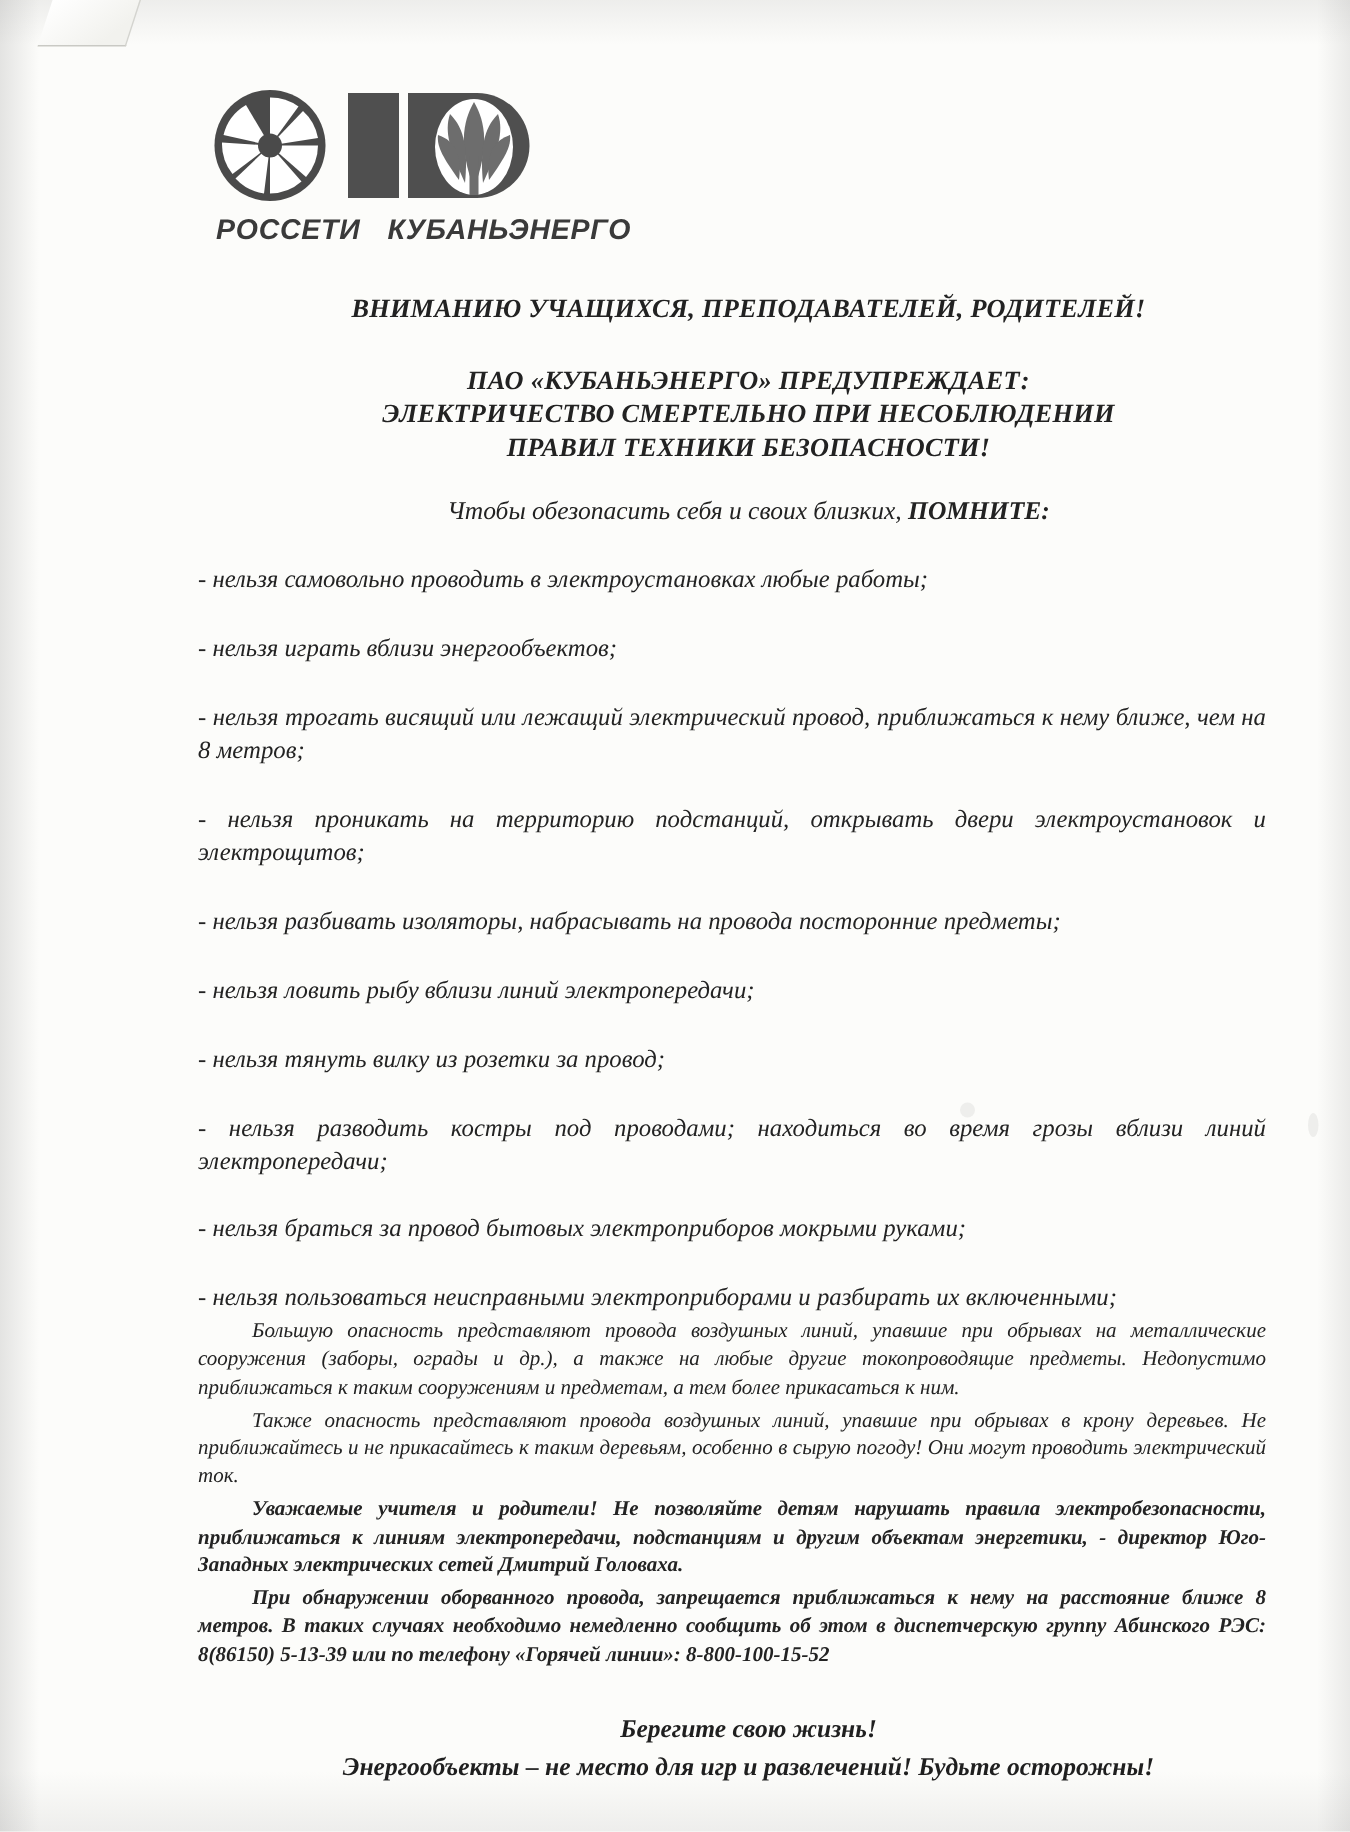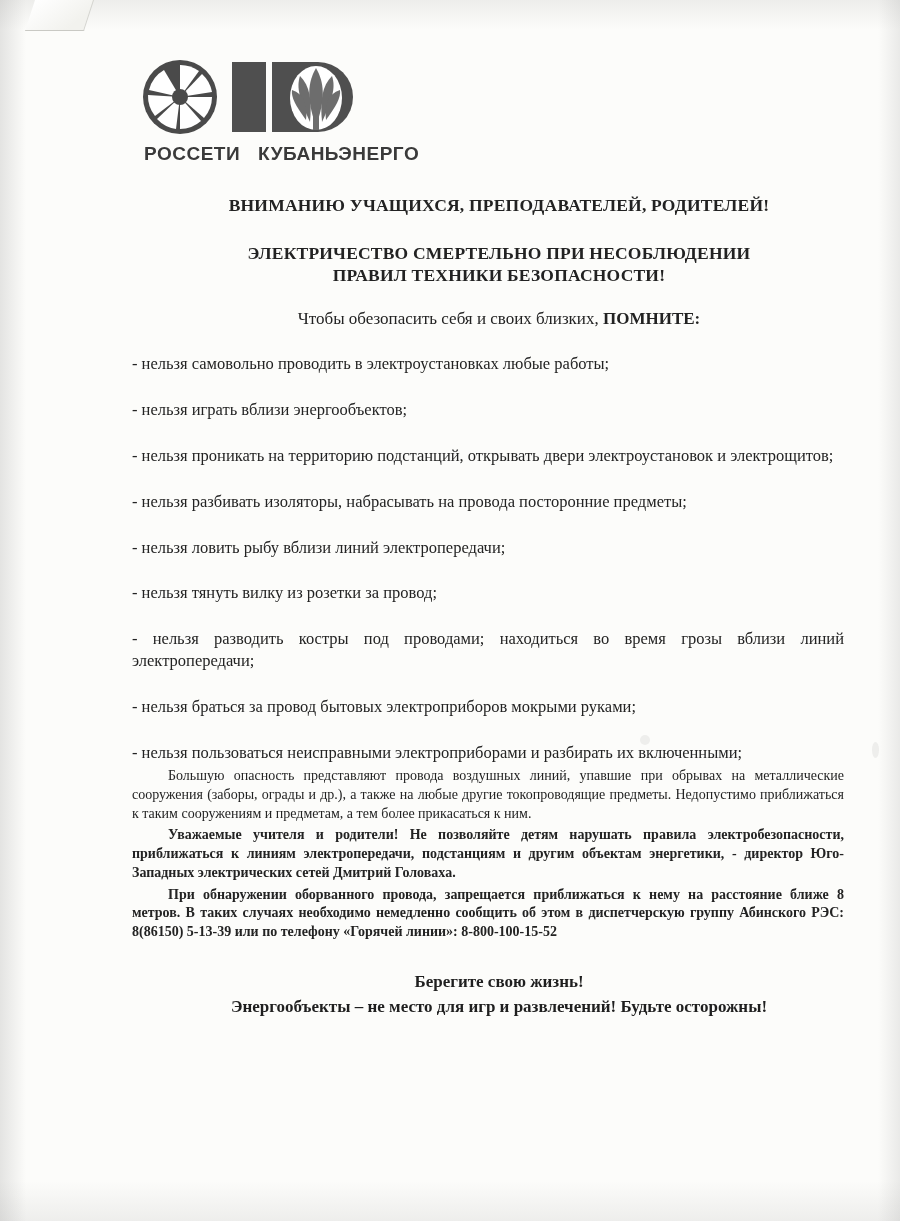--- a/index.html
+++ b/index.html
@@ -35,20 +35,21 @@
     border-bottom: 1px solid #c9c9c4;
     border-right: 1px solid #d4d4cf;
     background: linear-gradient(135deg, #ffffff 0%, #f2f2ee 80%);
     transform: skewX(-18deg);
   }
   .content {
     position: absolute;
     left: 0;
     top: 0;
     width: 900px;
+    font-style: italic;
   }
 
   
   .logo-block {
     margin-top: 58px;
     display: flex;
     flex-direction: column;
     align-items: flex-start;
     padding-left: 142px;
   }
@@ -191,41 +192,44 @@
         <span class="logo-word">РОССЕТИ</span>
         <span class="logo-word">КУБАНЬЭНЕРГО</span>
       </div>
     </div>
 
     <div class="doc">
 
       <div class="h-center title1">ВНИМАНИЮ УЧАЩИХСЯ, ПРЕПОДАВАТЕЛЕЙ, РОДИТЕЛЕЙ!</div>
 
       <div class="h-center title2">
+        <div>ПАО «КУБАНЬЭНЕРГО» ПРЕДУПРЕЖДАЕТ:</div>
         <div>ЭЛЕКТРИЧЕСТВО СМЕРТЕЛЬНО ПРИ НЕСОБЛЮДЕНИИ</div>
         <div>ПРАВИЛ ТЕХНИКИ БЕЗОПАСНОСТИ!</div>
       </div>
 
       <div class="lead">
         <span>Чтобы обезопасить себя и своих близких, </span><b>ПОМНИТЕ:</b>
       </div>
 
       <div class="rules">
         <div class="rule">- нельзя самовольно проводить в электроустановках любые работы;</div>
         <div class="rule">- нельзя играть вблизи энергообъектов;</div>
+        <div class="rule">- нельзя трогать висящий или лежащий электрический провод, приближаться к нему ближе, чем на 8 метров;</div>
         <div class="rule">- нельзя проникать на территорию подстанций, открывать двери электроустановок и электрощитов;</div>
         <div class="rule">- нельзя разбивать изоляторы, набрасывать на провода посторонние предметы;</div>
         <div class="rule">- нельзя ловить рыбу вблизи линий электропередачи;</div>
         <div class="rule">- нельзя тянуть вилку из розетки за провод;</div>
         <div class="rule">- нельзя разводить костры под проводами; находиться во время грозы вблизи линий электропередачи;</div>
         <div class="rule">- нельзя браться за провод бытовых электроприборов мокрыми руками;</div>
         <div class="rule">- нельзя пользоваться неисправными электроприборами и разбирать их включенными;</div>
       </div>
 
       <div class="para">Большую опасность представляют провода воздушных линий, упавшие при обрывах на металлические сооружения (заборы, ограды и др.), а также на любые другие токопроводящие предметы. Недопустимо приближаться к таким сооружениям и предметам, а тем более прикасаться к ним.</div>
+      <div class="para">Также опасность представляют провода воздушных линий, упавшие при обрывах в крону деревьев. Не приближайтесь и не прикасайтесь к таким деревьям, особенно в сырую погоду! Они могут проводить электрический ток.</div>
       <div class="para bold">Уважаемые учителя и родители! Не позволяйте детям нарушать правила электробезопасности, приближаться к линиям электропередачи, подстанциям и другим объектам энергетики, - директор Юго-Западных электрических сетей Дмитрий Головаха.</div>
       <div class="para bold">При обнаружении оборванного провода, запрещается приближаться к нему на расстояние ближе 8 метров. В таких случаях необходимо немедленно сообщить об этом в диспетчерскую группу Абинского РЭС: 8(86150) 5-13-39 или по телефону «Горячей линии»: 8-800-100-15-52</div>
 
       <div class="footer">
         <div>Берегите свою жизнь!</div>
         <div>Энергообъекты  – не место для игр и развлечений! Будьте осторожны!</div>
       </div>
 
     </div>
   </div>

